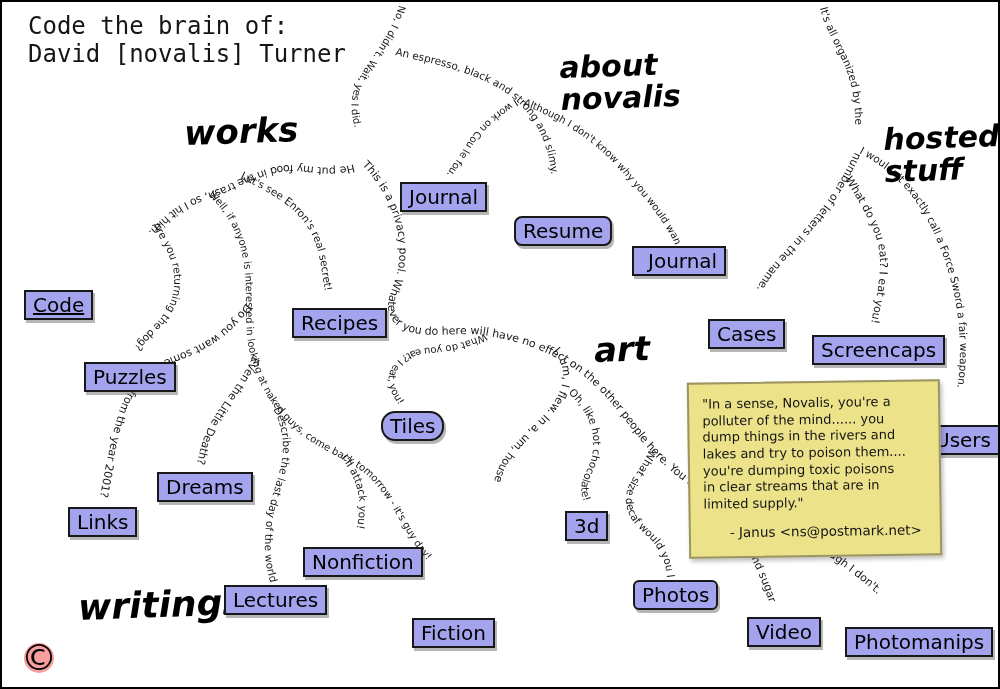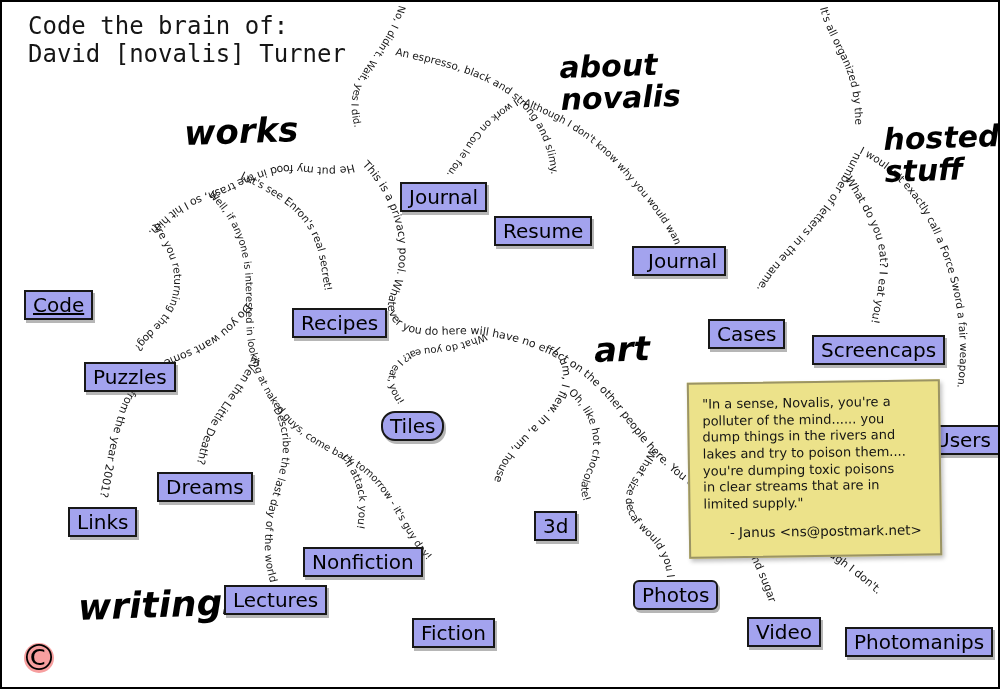--- a/index.html
+++ b/index.html
@@ -102,26 +102,26 @@
   <div class="navbox" style="left:22px;top:288px;text-decoration:underline;">Code</div>
   <div class="navbox" style="left:82px;top:360px;">Puzzles</div>
   <div class="navbox" style="left:66px;top:505px;">Links</div>
   <div class="navbox" style="left:155px;top:470px;">Dreams</div>
   <div class="navbox" style="left:222px;top:583px;">Lectures</div>
   <div class="navbox" style="left:301px;top:545px;">Nonfiction</div>
   <div class="navbox" style="left:410px;top:616px;">Fiction</div>
   <div class="navbox" style="left:290px;top:306px;">Recipes</div>
   <div class="navbox" style="left:379px;top:409px;border-radius:14px;">Tiles</div>
   <div class="navbox" style="left:398px;top:180px;">Journal</div>
-  <div class="navbox" style="left:492px;top:214px;">Resume</div>
+  <div class="navbox" style="left:512px;top:214px;border-radius:8px;">Resume</div>
   <div class="navbox" style="left:630px;top:244px;padding-left:14px;">Journal</div>
   <div class="navbox" style="left:706px;top:317px;text-align:center;">Cases</div>
   <div class="navbox" style="left:810px;top:333px;">Screencaps</div>
   <div class="navbox" style="left:924px;top:423px;">Users</div>
-  <div class="navbox" style="left:532px;top:509px;">3d</div>
+  <div class="navbox" style="left:563px;top:509px;">3d</div>
   <div class="navbox" style="left:631px;top:578px;border-radius:6px;">Photos</div>
   <div class="navbox" style="left:745px;top:615px;">Video</div>
   <div class="navbox" style="left:843px;top:625px;">Photomanips</div>
 
   <div class="quote">
     <div class="qtext">"In a sense, Novalis, you're  a
 polluter of the mind...... you
 dump things in the rivers and
 lakes and try to poison them....
 you're dumping toxic poisons

